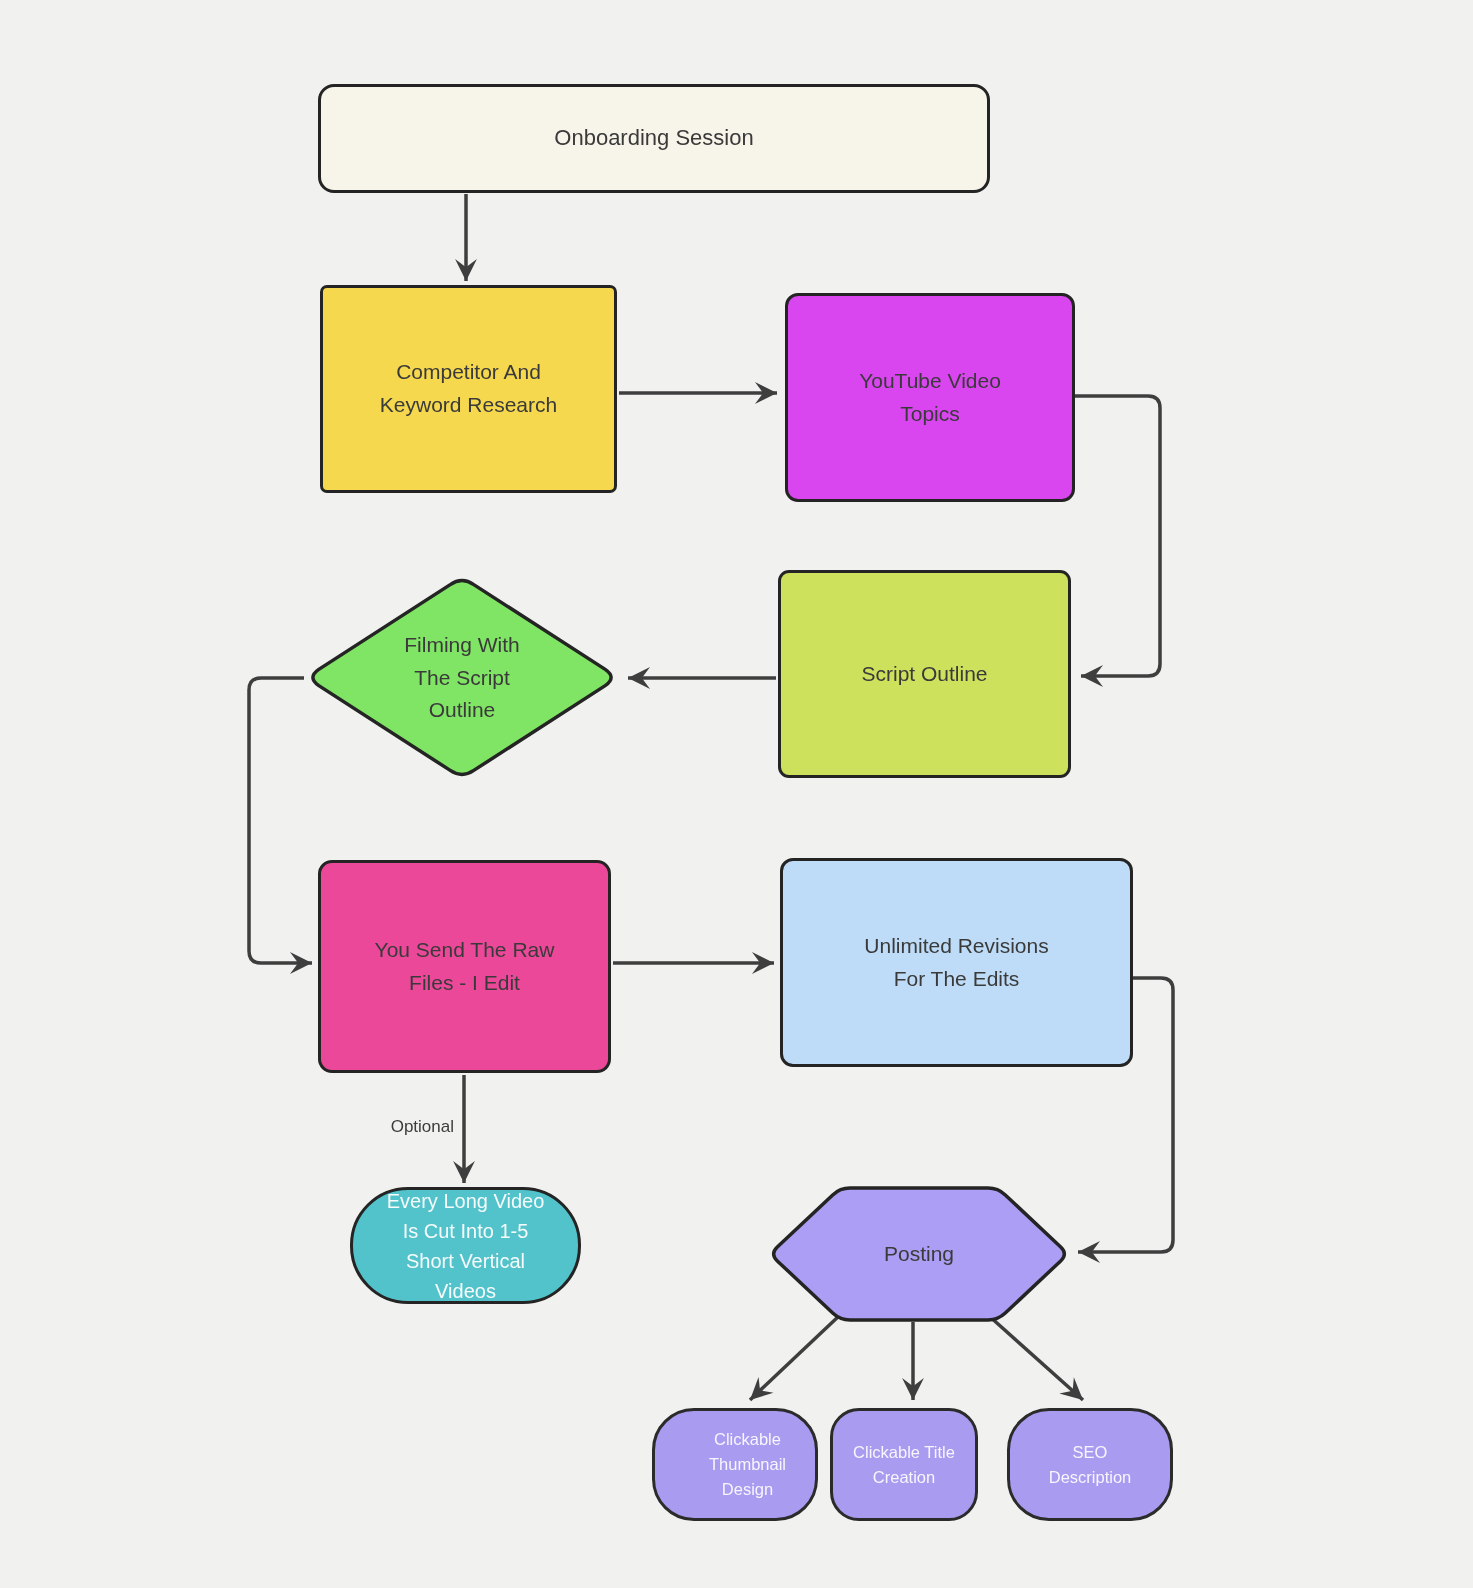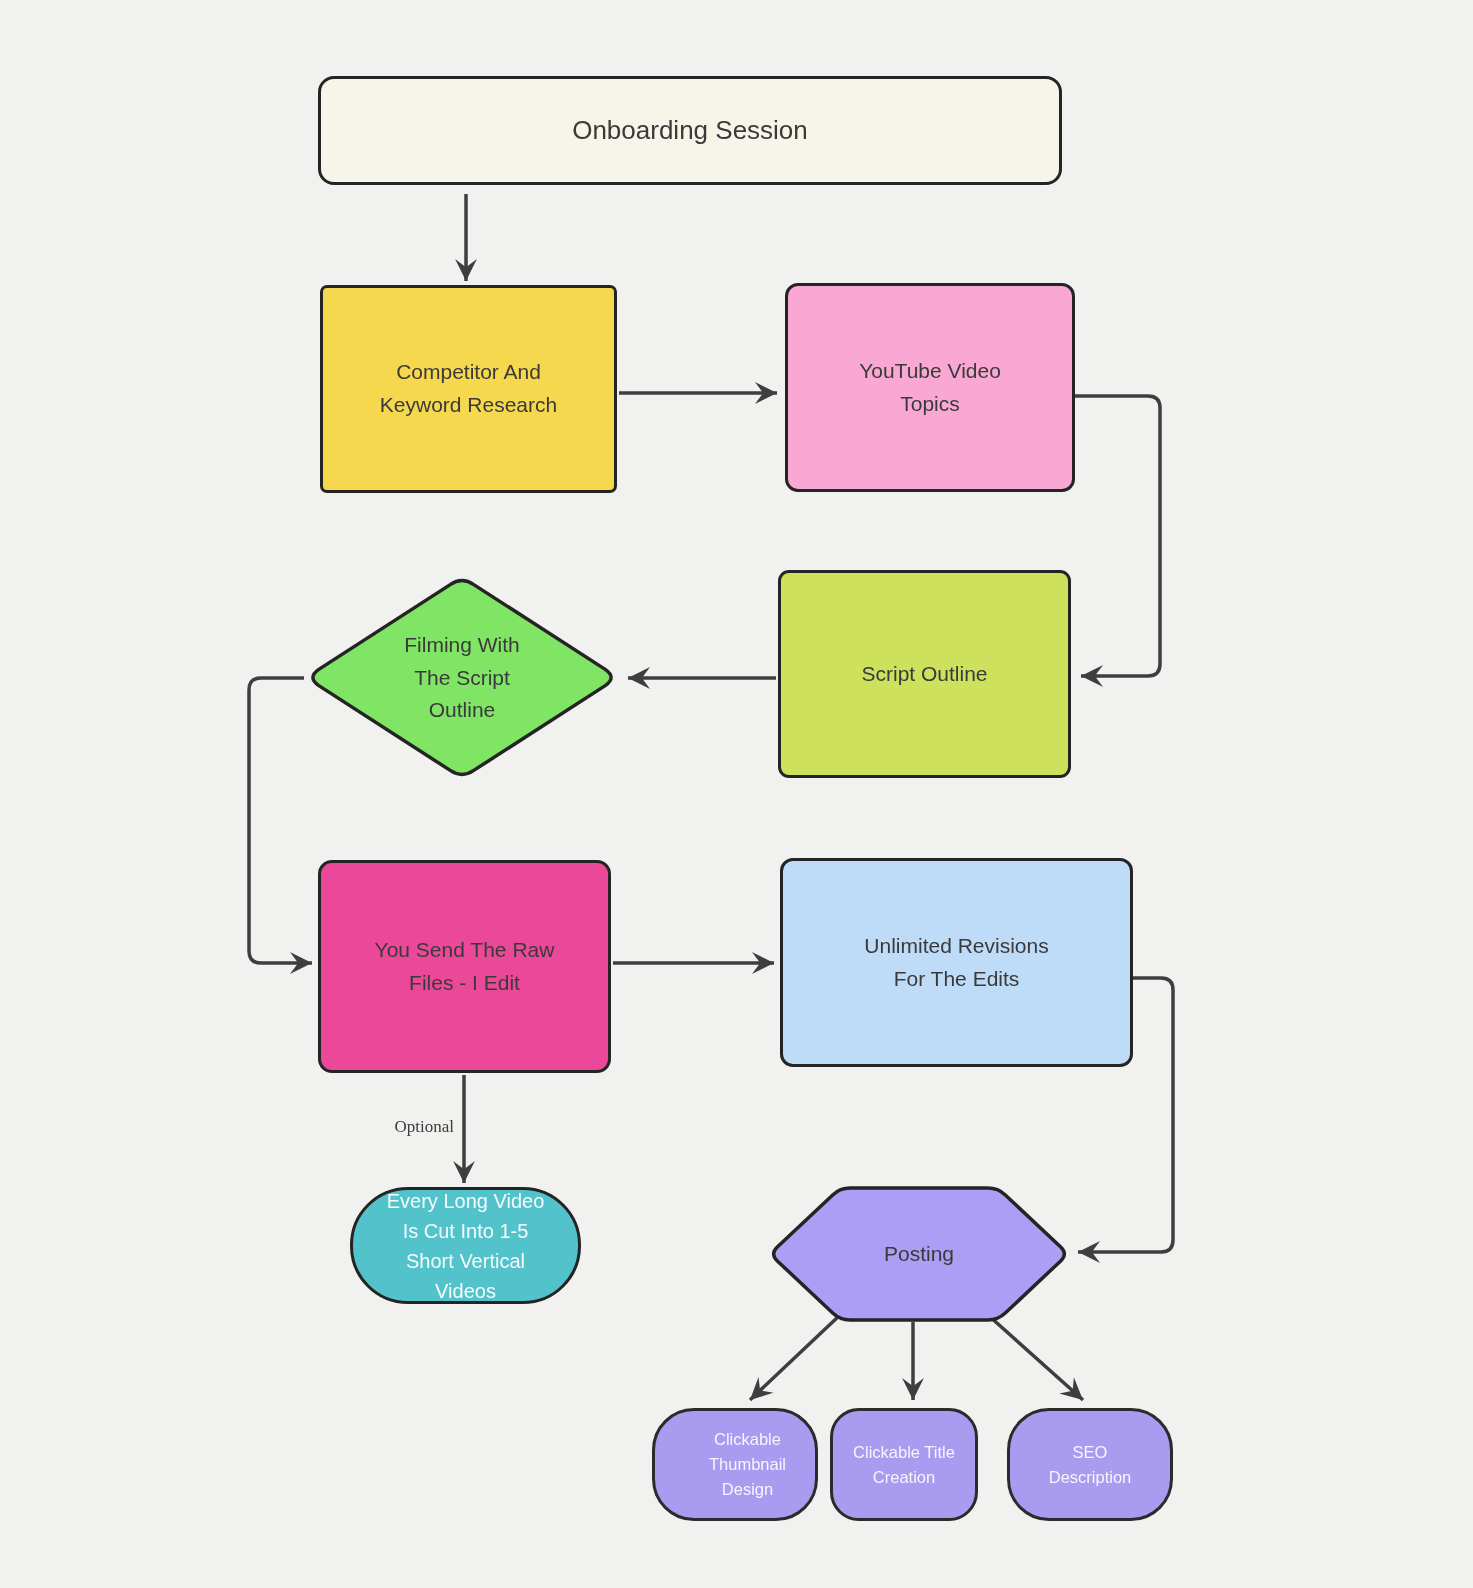--- a/index.html
+++ b/index.html
@@ -44,44 +44,43 @@
     background: transparent;
     border: none;
   }
   .shape-node svg {
     position: absolute;
     left: 0;
     top: 0;
     z-index: 1;
   }
   
-  .n-onboarding { left: 318px; top: 76px;  width: 744px; height: 109px; background: #f7f4e9; border-radius: 16px; font-size: 26px; }
+  .n-onboarding { left: 318px; top: 84px;  width: 672px; height: 109px; background: #f7f4e9; border-radius: 16px; font-size: 22px; }
   .n-competitor { left: 320px; top: 285px; width: 297px; height: 208px; background: #f5d84e; border-radius: 7px; }
-  .n-youtube    { left: 785px; top: 283px; width: 290px; height: 209px; background: #f9a8d4; border-radius: 13px; }
+  .n-youtube    { left: 785px; top: 293px; width: 290px; height: 209px; background: #d946ef; border-radius: 13px; }
   .n-script     { left: 778px; top: 570px; width: 293px; height: 208px; background: #cde15c; border-radius: 11px; }
   .n-diamond    { left: 302px; top: 573px; width: 320px; height: 210px; }
   .n-raw        { left: 318px; top: 860px; width: 293px; height: 213px; background: #ec4899; border-radius: 14px; }
   .n-revisions  { left: 780px; top: 858px; width: 353px; height: 209px; background: #bedcf7; border-radius: 13px; }
   .n-teal       { left: 350px; top: 1187px; width: 231px; height: 117px; background: #53c3cb; border-radius: 58px;
                   color: #f6fbfc; font-size: 20px; line-height: 1.5; }
   .n-hexagon    { left: 766px; top: 1184px; width: 306px; height: 140px; }
   .pill         { top: 1408px; width: 166px; height: 113px; background: #a89bf0; border: 3px solid #2b2b2b;
                   border-radius: 42px; color: #f6f6fd; font-size: 16.5px; line-height: 1.5; }
   .n-pill-thumb { left: 652px; padding-left: 25px; }
   .n-pill-title { left: 830px; width: 148px; border-radius: 29px; }
   .n-pill-seo   { left: 1007px; }
   .edge-label {
     position: absolute;
     left: 366px;
     top: 1117px;
     width: 88px;
     text-align: right;
     color: #3d3d3d;
     font-size: 17px;
-    font-family: Liberation Serif, serif;
   }
   
   .w215 { max-width: 215px; }
   .w160 { max-width: 160px; }
   .w135 { max-width: 138px; }
   .w210 { max-width: 212px; }
   .wteal { max-width: 162px; }
   .w95  { max-width: 96px; }
   .w120 { max-width: 122px; }
   .w100 { max-width: 100px; }

